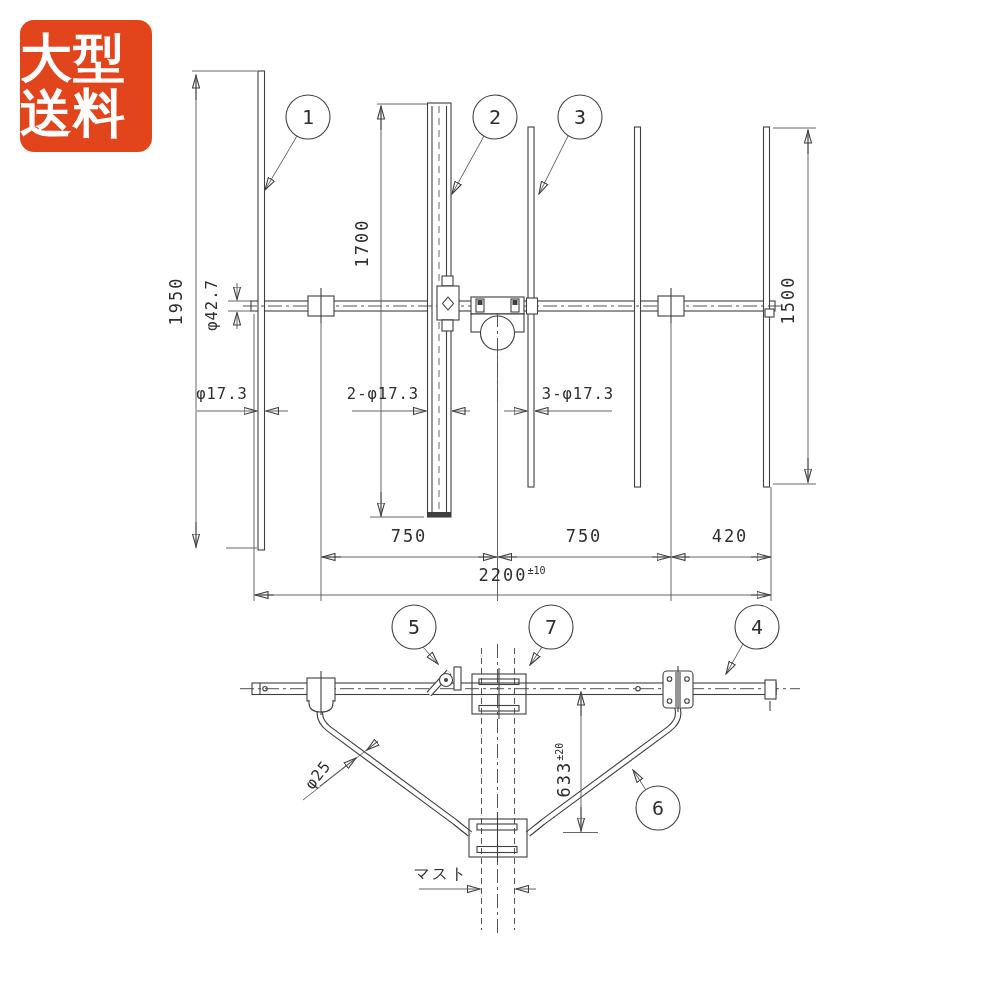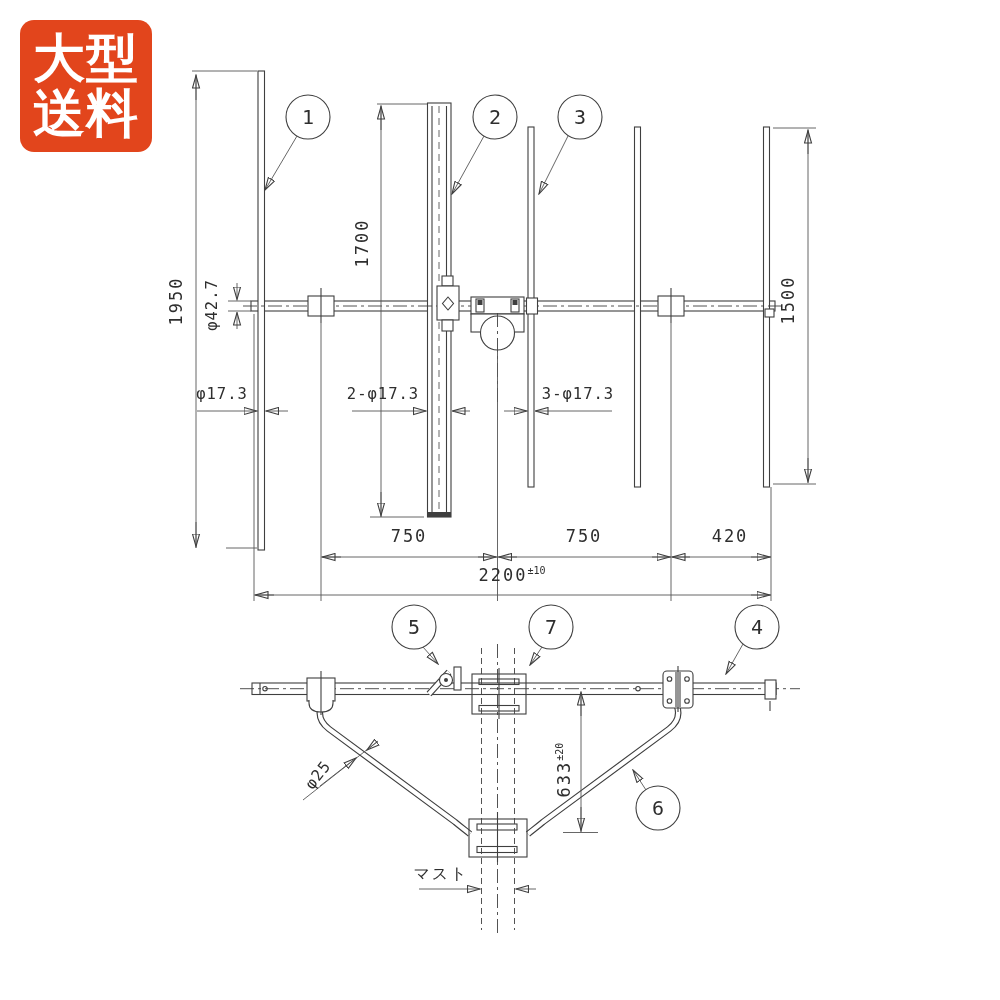--- a/index.html
+++ b/index.html
@@ -1,19 +1,19 @@
 <!DOCTYPE html>
 <html><head>
 <meta charset="utf-8">
 <style>
   html,body{margin:0;padding:0;background:#fff;}
   .canvas{position:relative;width:1000px;height:1000px;background:#ffffff;overflow:hidden;
           font-family:"DejaVu Sans", sans-serif;}
   .badge{position:absolute;left:20px;top:20px;width:132px;height:132px;border-radius:14px;
-         display:flex;flex-direction:column;align-items:center;justify-content:center;line-height:1.06;}
+         display:flex;flex-direction:column;justify-content:center;line-height:1.06;}
   .badge div{font-weight:700;font-size:52px;letter-spacing:1px;}
   svg{position:absolute;left:0;top:0;}
   
   #dwg line,#dwg rect,#dwg circle,#dwg path,#dwg polyline{stroke:#3f3f3f;fill:none;stroke-width:1.1;}
   #dwg .thin{stroke:#565656;stroke-width:0.9;}
   #dwg .fw{fill:#ffffff;}
   #dwg .dk{fill:#3f3f3f;stroke:none;}
   #dwg .dd{stroke-dasharray:14 4 3 4;stroke-width:0.9;}
   #dwg .dash{stroke-dasharray:6 4;stroke-width:0.9;}
   #dwg .dashE{stroke-dasharray:7 5;stroke-width:0.8;}

